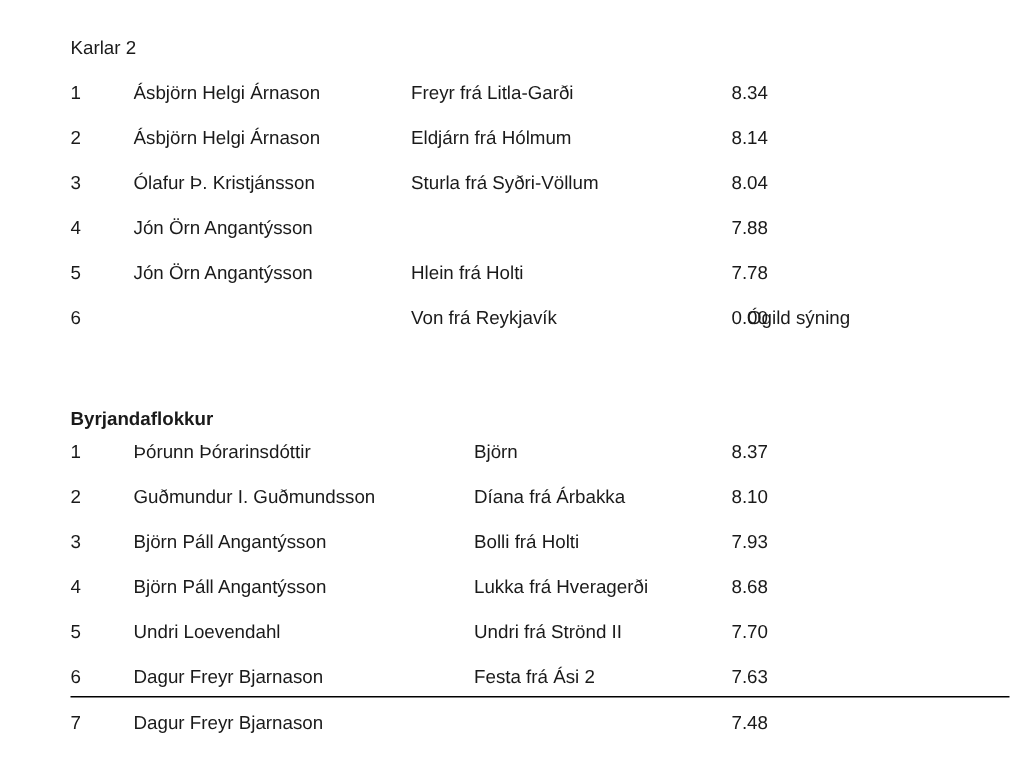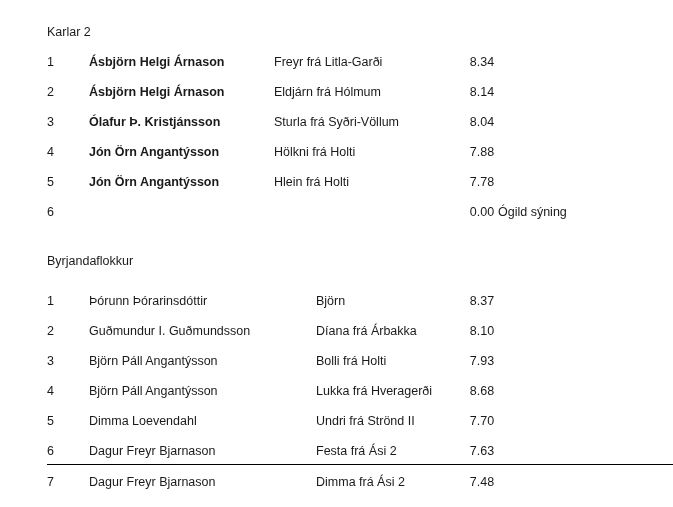--- a/index.html
+++ b/index.html
@@ -52,30 +52,30 @@
   .row .c-horse {
     position: absolute;
     width: 200px;
     text-align: left;
     white-space: nowrap;
     overflow: hidden;
   }
   .row .c-score {
     position: absolute;
     width: 60px;
-    text-align: center;
+    text-align: right;
   }
   .row .c-note {
     position: absolute;
     width: 200px;
     text-align: left;
     white-space: nowrap;
   }
   
-  .g1 .c-rider { left: 64px; font-weight: bold; }
+  .g1 .c-rider { left: 64px; }
   .g1 .c-horse { left: 249px; }
   .g1 .c-score { left: 427px; }
   .g1 .c-note  { left: 473px; }
   
   .g2 .c-rider { left: 64px; }
   .g2 .c-horse { left: 291px; }
   .g2 .c-score { left: 427px; }
   .g2 .c-note  { left: 473px; }
 
   .rule {
@@ -111,40 +111,40 @@
     <span class="c-rank">3</span>
     <span class="c-rider">Ólafur Þ. Kristjánsson</span>
     <span class="c-horse">Sturla frá Syðri-Völlum</span>
     <span class="c-score">8.04</span>
     <span class="c-note"></span>
   </div>
 
   <div class="row g1" style="top:137px;">
     <span class="c-rank">4</span>
     <span class="c-rider">Jón Örn Angantýsson</span>
-    <span class="c-horse">Hölkni frá Holti</span>
     <span class="c-score">7.88</span>
     <span class="c-note"></span>
   </div>
 
   <div class="row g1" style="top:167px;">
     <span class="c-rank">5</span>
     <span class="c-rider">Jón Örn Angantýsson</span>
     <span class="c-horse">Hlein frá Holti</span>
     <span class="c-score">7.78</span>
     <span class="c-note"></span>
   </div>
 
   <div class="row g1" style="top:197px;">
     <span class="c-rank">6</span>
+    <span class="c-horse">Von frá Reykjavík</span>
     <span class="c-score">0.00</span>
     <span class="c-note">Ógild sýning</span>
   </div>
 
-  <div class="section-title" style="top:254px;">Byrjandaflokkur</div>
+  <div class="section-title" style="top:272px;font-weight:bold;">Byrjandaflokkur</div>
 
   <div class="row g2" style="top:286px;">
     <span class="c-rank">1</span>
     <span class="c-rider">Þórunn Þórarinsdóttir</span>
     <span class="c-horse">Björn</span>
     <span class="c-score">8.37</span>
     <span class="c-note"></span>
   </div>
 
   <div class="row g2" style="top:316px;">
@@ -166,37 +166,36 @@
   <div class="row g2" style="top:376px;">
     <span class="c-rank">4</span>
     <span class="c-rider">Björn Páll Angantýsson</span>
     <span class="c-horse">Lukka frá Hveragerði</span>
     <span class="c-score">8.68</span>
     <span class="c-note"></span>
   </div>
 
   <div class="row g2" style="top:406px;">
     <span class="c-rank">5</span>
-    <span class="c-rider">Dimma Loevendahl</span>
+    <span class="c-rider">Undri Loevendahl</span>
     <span class="c-horse">Undri frá Strönd II</span>
     <span class="c-score">7.70</span>
     <span class="c-note"></span>
   </div>
 
   <div class="row g2" style="top:436px;">
     <span class="c-rank">6</span>
     <span class="c-rider">Dagur Freyr Bjarnason</span>
     <span class="c-horse">Festa frá Ási 2</span>
     <span class="c-score">7.63</span>
     <span class="c-note"></span>
   </div>
 
   <div class="rule" style="left:22px; top:464px; width:640px;"></div>
 
   <div class="row g2" style="top:467px;">
     <span class="c-rank">7</span>
     <span class="c-rider">Dagur Freyr Bjarnason</span>
-    <span class="c-horse">Dimma frá Ási 2</span>
     <span class="c-score">7.48</span>
     <span class="c-note"></span>
   </div>
 
 </div>
 
 </body></html>

